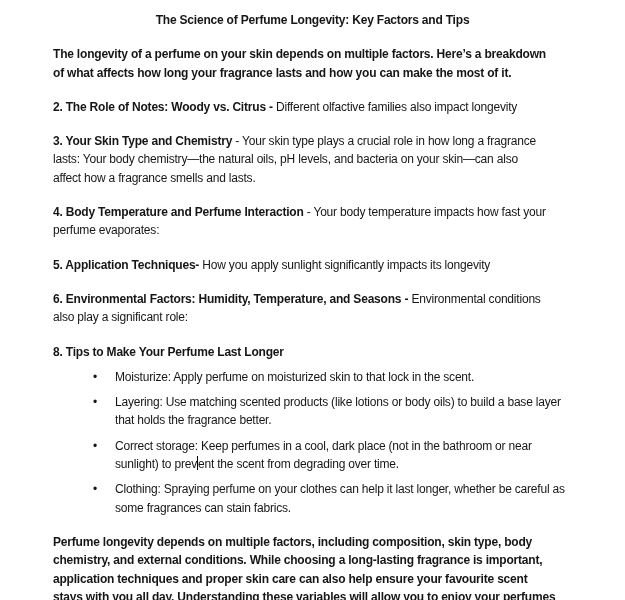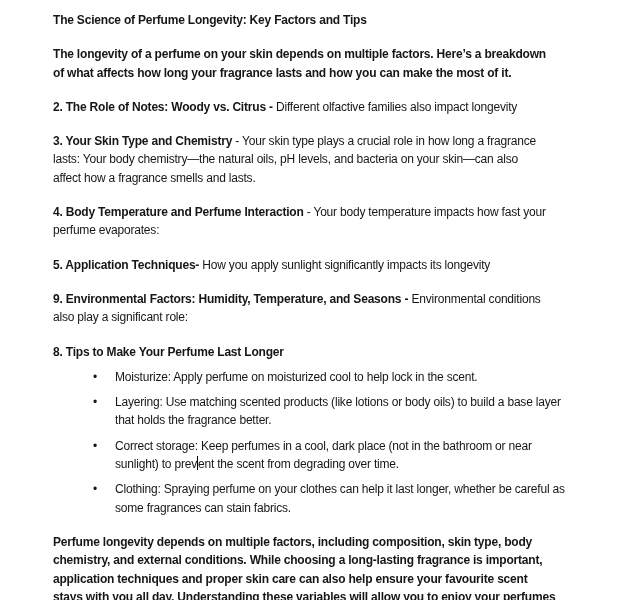--- a/index.html
+++ b/index.html
@@ -14,21 +14,21 @@
       padding: 11px 53px 0 53px;
       font-family: "Liberation Sans", sans-serif;
       font-size: 12px;
       line-height: 18.3px;
       letter-spacing: -0.2px;
       color: #161616;
     }
     .title {
       margin: 0 0 14px 0;
       font-weight: bold;
-      text-align: left;
+      text-align: center;
       white-space: pre;
     }
     .para {
       margin: 16px 0 7px 0;
       white-space: pre;
     }
     .bold-para { font-weight: bold; }
     .b { font-weight: bold; }
     .bullet {
       display: flex;
@@ -62,29 +62,29 @@
 
   <p class="para"><span class="b">3. Your Skin Type and Chemistry</span><span> - Your skin type plays a crucial role in how long a fragrance
 lasts: Your body chemistry—the natural oils, pH levels, and bacteria on your skin—can also
 affect how a fragrance smells and lasts.</span></p>
 
   <p class="para"><span class="b">4. Body Temperature and Perfume Interaction</span><span> - Your body temperature impacts how fast your
 perfume evaporates:</span></p>
 
   <p class="para"><span class="b">5. Application Techniques-</span><span> How you apply sunlight significantly impacts its longevity</span></p>
 
-  <p class="para"><span class="b">9. Environmental Factors: Humidity, Temperature, and Seasons -</span><span> Environmental conditions
+  <p class="para"><span class="b">6. Environmental Factors: Humidity, Temperature, and Seasons -</span><span> Environmental conditions
 also play a significant role:</span></p>
 
   <p class="para"><span class="b">8. Tips to Make Your Perfume Last Longer</span></p>
 
   <div>
     <div class="bullet">
         <span class="marker">•</span>
-        <span class="btext">Moisturize: Apply perfume on moisturized cool to help lock in the scent.</span>
+        <span class="btext">Moisturize: Apply perfume on moisturized skin to that lock in the scent.</span>
       </div>
     <div class="bullet">
         <span class="marker">•</span>
         <span class="btext">Layering: Use matching scented products (like lotions or body oils) to build a base layer
 that holds the fragrance better.</span>
       </div>
     <div class="bullet">
         <span class="marker">•</span>
         <span class="btext"><span>Correct storage: Keep perfumes in a cool, dark place (not in the bathroom or near
 sunlight) to prev</span><span class="caret"></span><span>ent the scent from degrading over time.</span></span>

